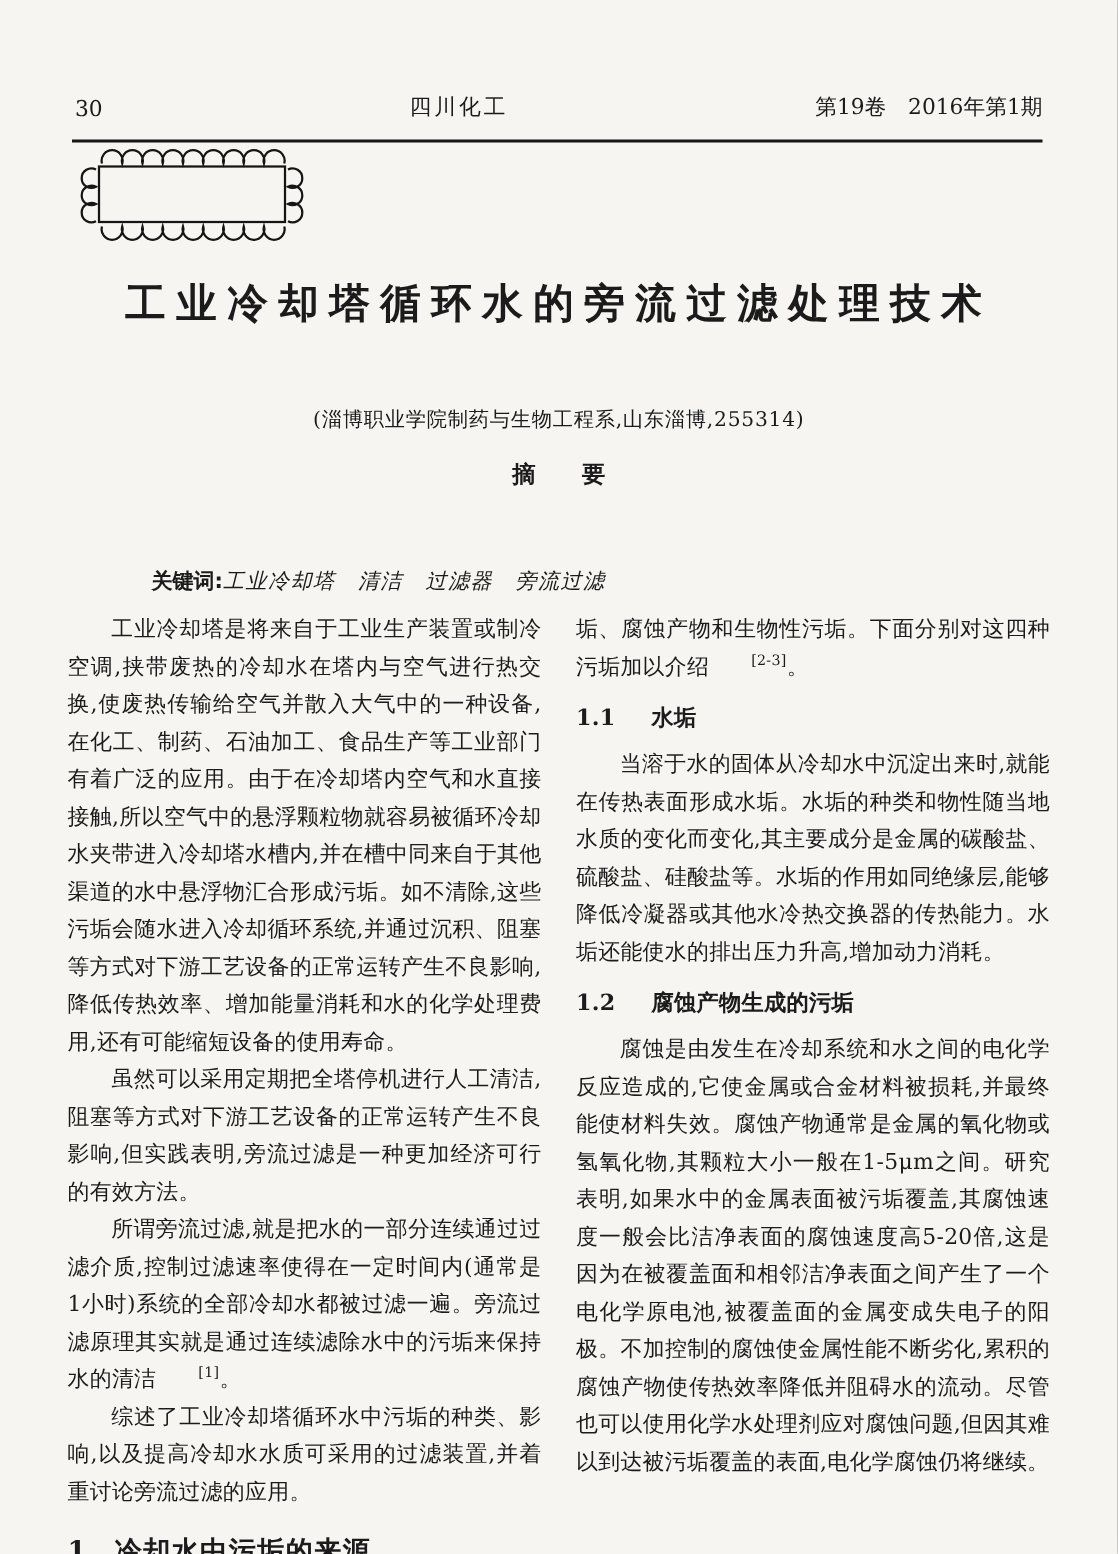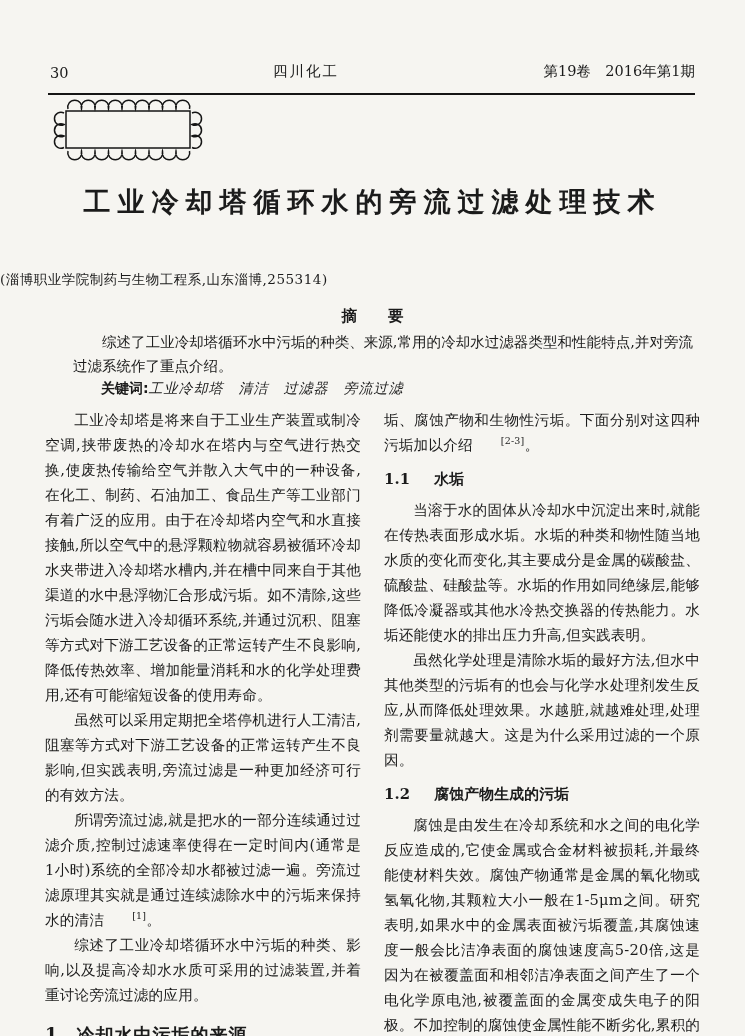--- a/index.html
+++ b/index.html
@@ -44,21 +44,21 @@
     text-align:center;
     font-size:27px;font-weight:600;letter-spacing:7px;
     font-family:"DejaVu Serif","Liberation Serif",serif;
   }
   .author{
     position:absolute;left:0;right:0;top:248px;
     text-align:center;font-size:15px;font-weight:bold;letter-spacing:1px;
   }
   .affiliation{
     position:absolute;left:0;right:0;top:271px;
-    font-size:13.5px;letter-spacing:.5px;
+    text-align:center;font-size:13.5px;letter-spacing:.5px;
   }
   
   .abstract-head{
     position:absolute;left:0;right:0;top:306px;
     text-align:center;font-size:15.5px;font-weight:bold;
     font-family:"DejaVu Sans","Liberation Sans",sans-serif;
   }
   .abstract-body{
     position:absolute;left:73px;width:620px;top:330px;
     font-size:14.5px;line-height:24px;text-align:justify;text-indent:2em;
@@ -118,42 +118,40 @@
         <path d="M12,15 a6.5,6.5 0 1 0 0,11.5 a6.5,6.5 0 1 0 0,11.5 a6.5,6.5 0 1 0 0,11.5"></path>
         <path d="M140,15 a6.5,6.5 0 1 1 0,11.5 a6.5,6.5 0 1 1 0,11.5 a6.5,6.5 0 1 1 0,11.5"></path>
       </g>
     </svg>
   </div>
 
   <div class="article-title">工业冷却塔循环水的旁流过滤处理技术</div>
   <div class="affiliation">(淄博职业学院制药与生物工程系,山东淄博,255314)</div>
 
   <div class="abstract-head">摘　　要</div>
-  <div class="abstract-body">综述了工业冷却塔循环水中污垢的种类、来源,常用的冷却水过滤器类型和性能特点,并对旁流过滤系统作了重点介绍。</div>
   <div class="keywords">
     <span class="kw-label">关键词:</span><span class="kw-text">工业冷却塔　清洁　过滤器　旁流过滤</span>
   </div>
 
   <div class="col col-left">
     <p>工业冷却塔是将来自于工业生产装置或制冷空调,挟带废热的冷却水在塔内与空气进行热交换,使废热传输给空气并散入大气中的一种设备,在化工、制药、石油加工、食品生产等工业部门有着广泛的应用。由于在冷却塔内空气和水直接接触,所以空气中的悬浮颗粒物就容易被循环冷却水夹带进入冷却塔水槽内,并在槽中同来自于其他渠道的水中悬浮物汇合形成污垢。如不清除,这些污垢会随水进入冷却循环系统,并通过沉积、阻塞等方式对下游工艺设备的正常运转产生不良影响,降低传热效率、增加能量消耗和水的化学处理费用,还有可能缩短设备的使用寿命。</p>
     <p>虽然可以采用定期把全塔停机进行人工清洁,阻塞等方式对下游工艺设备的正常运转产生不良影响,但实践表明,旁流过滤是一种更加经济可行的有效方法。</p>
     <p><span>所谓旁流过滤,就是把水的一部分连续通过过滤介质,控制过滤速率使得在一定时间内(通常是1小时)系统的全部冷却水都被过滤一遍。旁流过滤原理其实就是通过连续滤除水中的污垢来保持水的清洁</span><sup>[1]</sup><span>。</span></p>
     <p>综述了工业冷却塔循环水中污垢的种类、影响,以及提高冷却水水质可采用的过滤装置,并着重讨论旁流过滤的应用。</p>
     <div class="sec-head">
       <span class="sec-num">1</span><span>冷却水中污垢的来源</span>
     </div>
 
   </div>
 
   <div class="col col-right">
     <p class="no-indent"><span>垢、腐蚀产物和生物性污垢。下面分别对这四种污垢加以介绍</span><sup>[2-3]</sup><span>。</span></p>
     <div class="sub-head">
       <span class="sub-num">1.1</span><span>水垢</span>
     </div>
-    <p>当溶于水的固体从冷却水中沉淀出来时,就能在传热表面形成水垢。水垢的种类和物性随当地水质的变化而变化,其主要成分是金属的碳酸盐、硫酸盐、硅酸盐等。水垢的作用如同绝缘层,能够降低冷凝器或其他水冷热交换器的传热能力。水垢还能使水的排出压力升高,但实践表明。</p>
-    <p>虽然化学处理是清除水垢的最好方法,但水中其他类型的污垢有的也会与化学水处理剂发生反应,从而降低处理效果。水越脏,就越难处理,处理剂需要量就越大。这是为什么采用过滤的一个原因。</p>
+    <p>当溶于水的固体从冷却水中沉淀出来时,就能在传热表面形成水垢。水垢的种类和物性随当地水质的变化而变化,其主要成分是金属的碳酸盐、硫酸盐、硅酸盐等。水垢的作用如同绝缘层,能够降低冷凝器或其他水冷热交换器的传热能力。水垢还能使水的排出压力升高,增加动力消耗。</p>
     <div class="sub-head">
       <span class="sub-num">1.2</span><span>腐蚀产物生成的污垢</span>
     </div>
     <p>腐蚀是由发生在冷却系统和水之间的电化学反应造成的,它使金属或合金材料被损耗,并最终能使材料失效。腐蚀产物通常是金属的氧化物或氢氧化物,其颗粒大小一般在1-5μm之间。研究表明,如果水中的金属表面被污垢覆盖,其腐蚀速度一般会比洁净表面的腐蚀速度高5-20倍,这是因为在被覆盖面和相邻洁净表面之间产生了一个电化学原电池,被覆盖面的金属变成失电子的阳极。不加控制的腐蚀使金属性能不断劣化,累积的腐蚀产物使传热效率降低并阻碍水的流动。尽管也可以使用化学水处理剂应对腐蚀问题,但因其难以到达被污垢覆盖的表面,电化学腐蚀仍将继续。</p>
   </div>
 
 </div>
 
 </body></html>

